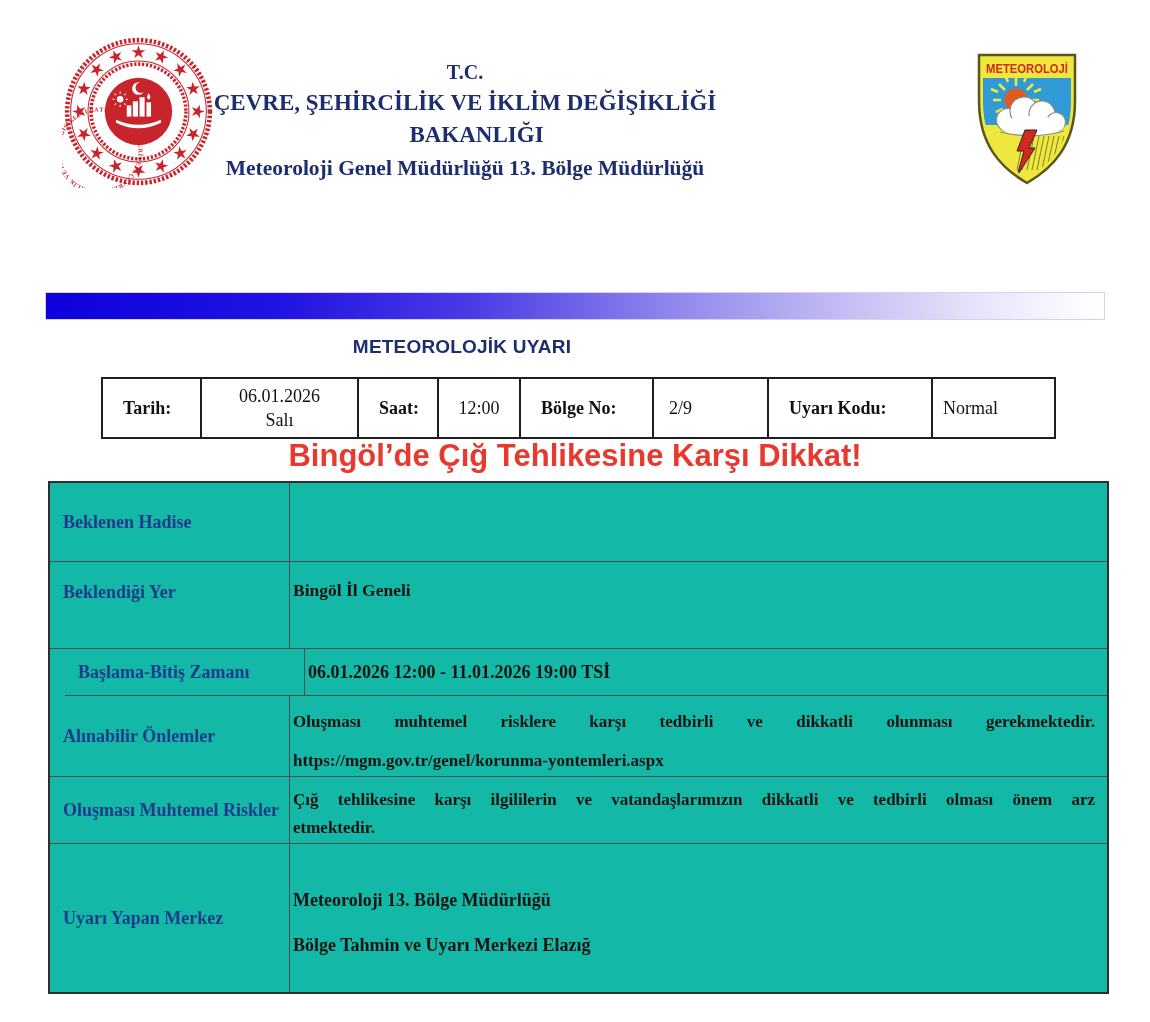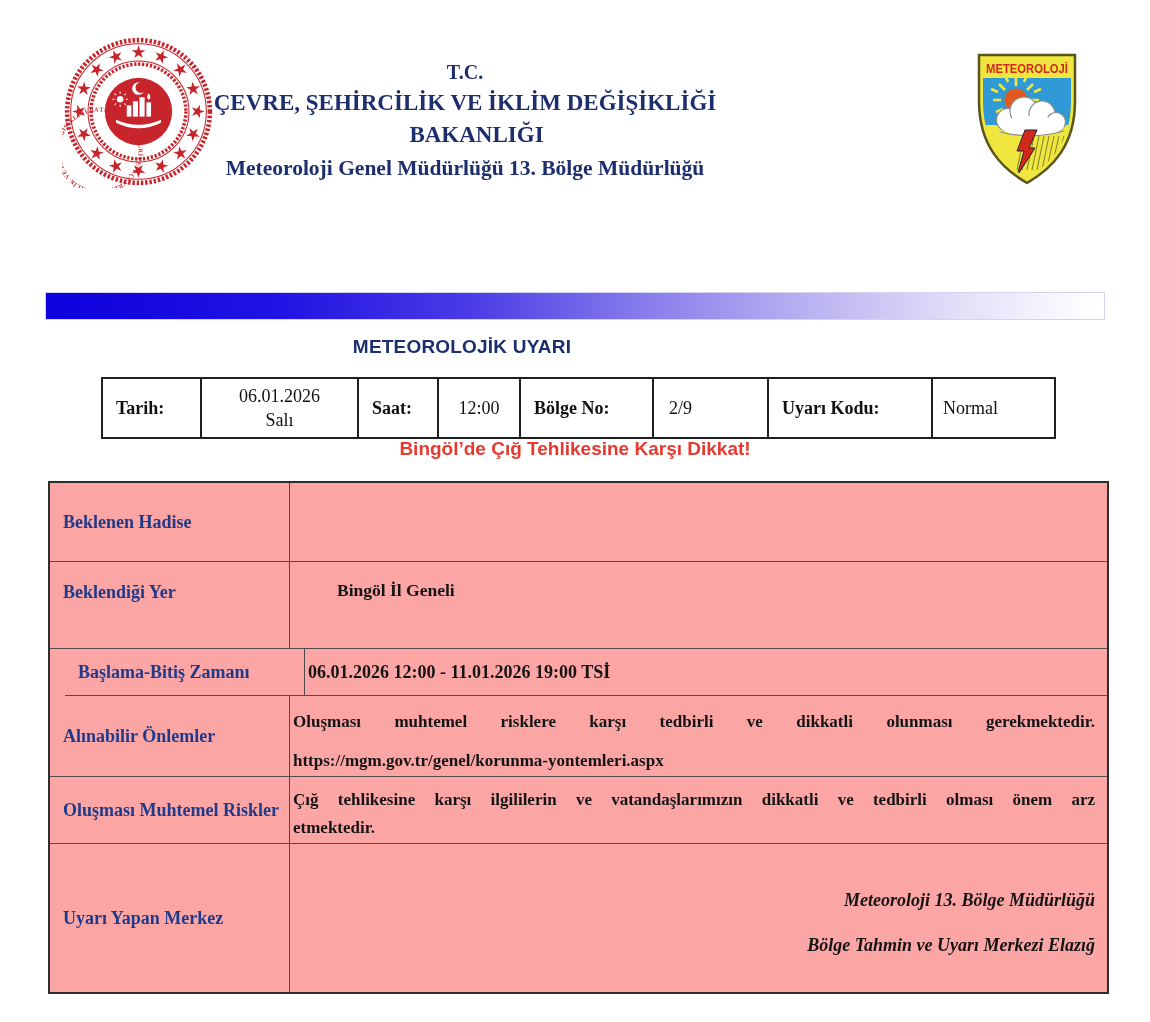--- a/index.html
+++ b/index.html
@@ -39,55 +39,55 @@
   .info-table {
     position:absolute; left:101px; top:377px; width:951px; height:58px;
     display:grid; grid-template-columns:99px 157px 80px 82px 133px 115px 164px 121px;
     border:2px solid #1f1f1f; background:#fff;
   }
   .icell {
     border-right:2px solid #1f1f1f; display:flex; align-items:center;
     font-size:18px; color:#111;
   }
   .icell:last-child { border-right:none; }
-  .ilabel { font-weight:bold; padding-left:13px;font-family:Liberation Serif, serif; }
+  .ilabel { font-weight:bold; padding-left:20px;font-family:Liberation Serif, serif; }
   .icenter { justify-content:center; text-align:center; line-height:24px; }
   .ipad14 { padding-left:15px; }
   .ipad10 { padding-left:10px; }
 
   .alert-title {
     position:absolute; left:0; top:438px; width:1150px; text-align:center;
     font-family:"Liberation Sans", sans-serif; font-weight:bold;
-    font-size:19px; color:#e8392e;
+    font-size:31px; color:#e8392e;
   }
 
   
   .detail-table {
     position:absolute; left:48px; top:481px; width:1057px;
-    border:2px solid #2e2e2e; background:#fca5a5;
+    border:2px solid #2e2e2e; background:#14b8a6;
   }
   .drow { display:grid; grid-template-columns:240px 1fr; border-bottom:1.6px solid #4c4c4c; }
   .drow:last-child { border-bottom:none; }
   .dlabel {
     border-right:1.6px solid #4c4c4c; color:#1e3a8a; font-weight:bold;
     font-size:18px; padding:0 8px 0 13px; display:flex; align-items:center; line-height:27px;
   }
   .dval { padding:0 12px 0 3px; font-weight:bold; font-size:17px; color:#141414; }
   .h1 { height:78px; }  .h2 { height:86px; }  .h3 { height:46px;margin-left:15px; }
   .h4 { height:66px; }  .h5 { height:80px; }  .h6 { height:148px; }
   .vtop { align-items:flex-start; padding-top:17px; }
   .jline { text-align:justify; text-align-last:justify; }
   .row1-val { padding-top:11px; line-height:40px; padding-left:3px; }
-  .row2-val { padding-top:18px; font-size:17.5px;margin-left:44px; }
+  .row2-val { padding-top:18px; font-size:17.5px; }
   .row3-val { display:flex; align-items:center; font-size:18px; }
   .row4-val { padding-top:9px; line-height:28px; }
   .row5-val p { margin:0; }
   .row5-val .p1 { margin-top:16px; }
   .row5-val .p2 { margin-top:19px; }
-  .row6-val { text-align:right; padding-top:34px; line-height:45px; font-size:18px;font-style:italic; }
+  .row6-val { text-align:left; padding-top:34px; line-height:45px; font-size:18px; }
 </style>
 </head>
 <body>
 
 <div class="page">
 
   <svg class="seal" viewBox="0 0 150 150" aria-hidden="true">
     <defs>
       <path id="star" d="M0,-7 L1.57,-2.16 L6.66,-2.16 L2.54,0.83 L4.11,5.66 L0,2.67 L-4.11,5.66 L-2.54,0.83 L-6.66,-2.16 L-1.57,-2.16 Z"></path>
       <path id="sealArc" d="M 36.5 75 A 38.5 38.5 0 1 1 36.49 75" fill="none"></path>

